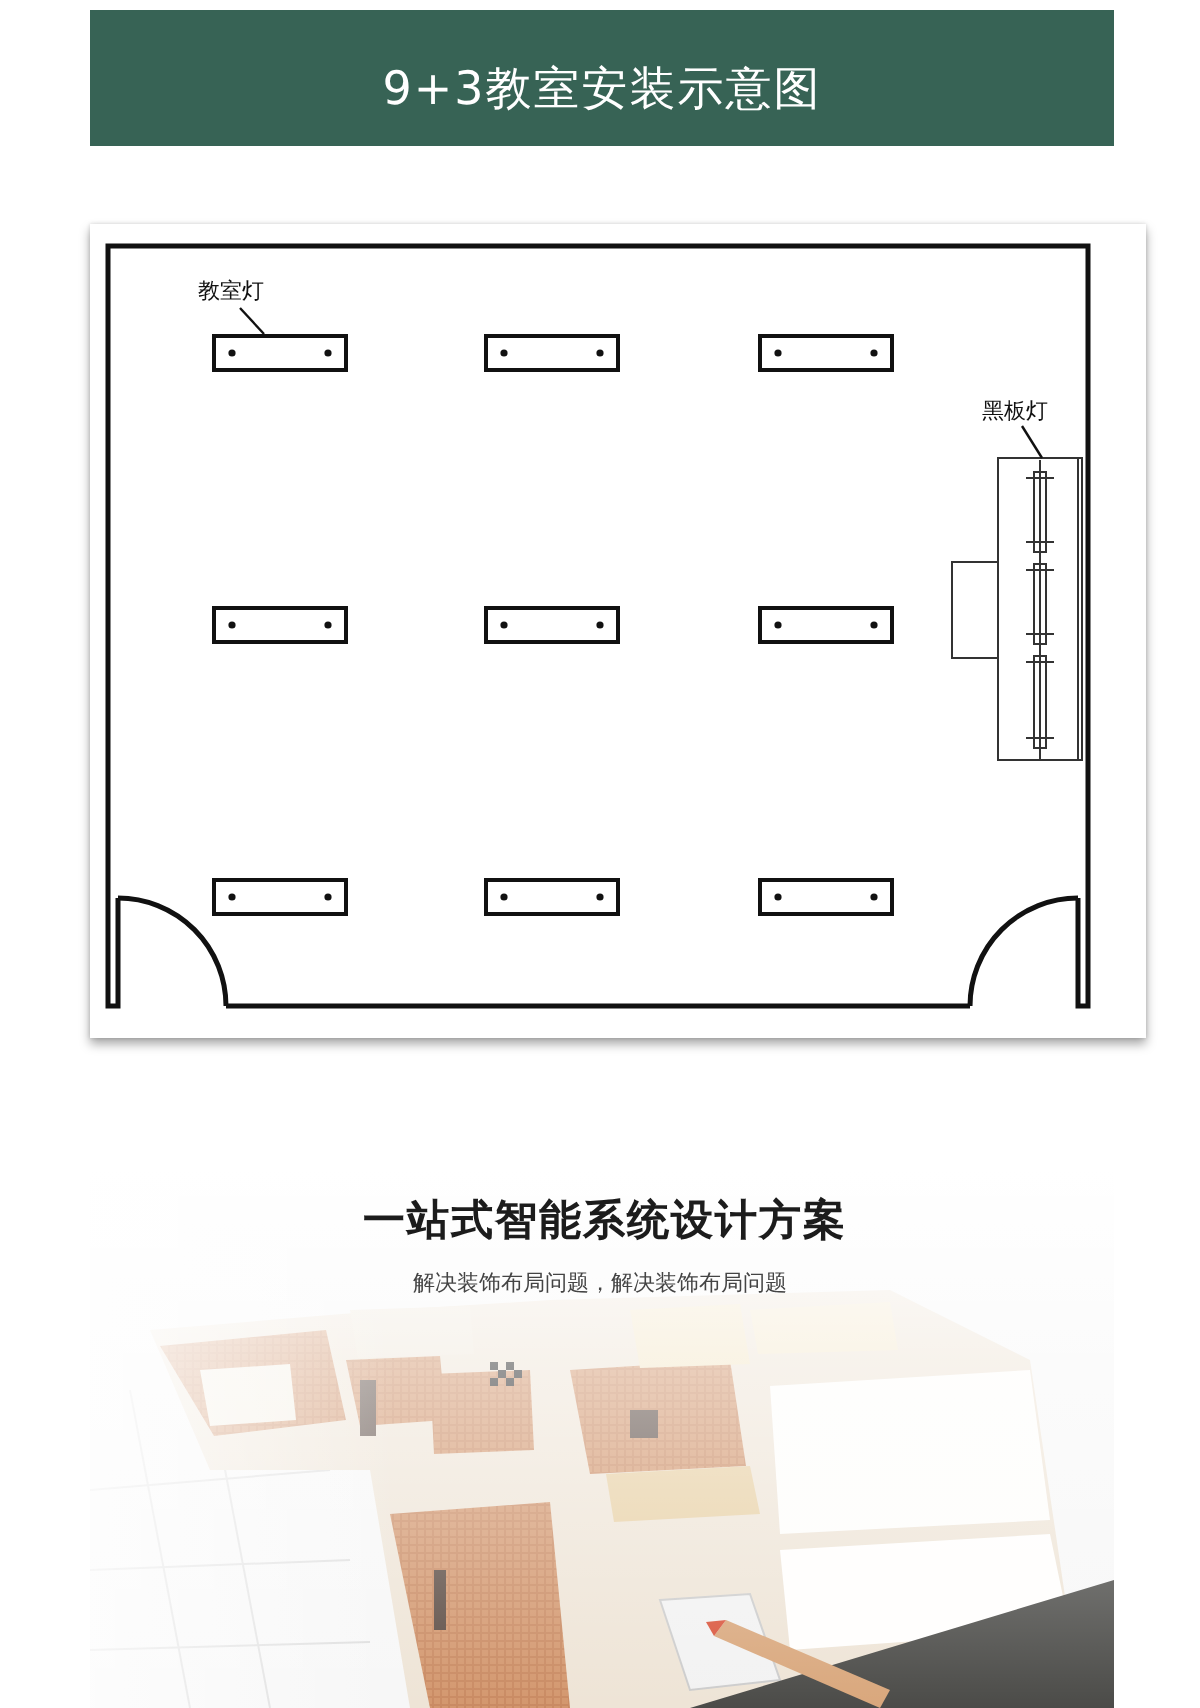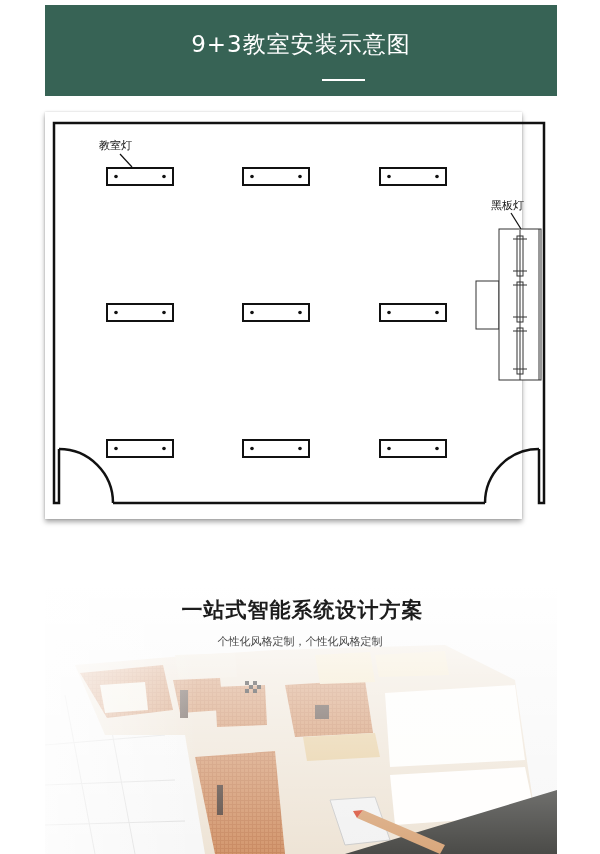--- a/index.html
+++ b/index.html
@@ -1,33 +1,33 @@
 <!DOCTYPE html>
 <html style="--brand: #376355;"><head>
 <meta charset="utf-8">
 <style>
   html, body { margin: 0; padding: 0; background: #ffffff; }
   body { width: 600px; height: 854px; position: relative; overflow: hidden; font-family: "DejaVu Sans", sans-serif; }
   .header {
-    position: absolute; left: 45px; top: 5px; width: 512px; height: 91px;
+    position: absolute; left: 45px; top: 5px; width: 512px; height: 68px;
     background: var(--brand, #376355);
   }
   .header-title {
     position: absolute; left: 0; right: 0; top: 24px; text-align: center;
     color: #ffffff; font-size: 23px; letter-spacing: 1px; font-family: "DejaVu Sans", sans-serif;
   }
   .header-sub {
     position: absolute; left: 0; right: 0; top: 55px; text-align: center;
     color: #e6efe9; font-size: 8px; letter-spacing: 0.4px; font-family: "DejaVu Sans", sans-serif;
   }
   .header-line {
     position: absolute; left: 277px; top: 74px; width: 43px; height: 2px; background: #ffffff;
   }
   .diagram-card {
-    position: absolute; left: 45px; top: 112px; width: 477px; height: 407px;
+    position: absolute; left: 45px; top: 112px; width: 528px; height: 407px;
     background: #ffffff;
     box-shadow: 0 3px 5px rgba(0,0,0,0.35), 0 0 2px rgba(0,0,0,0.15);
   }
   .diagram-card svg { position: absolute; left: 0; top: 0; }
   .diagram-label { font-family: "DejaVu Sans", sans-serif; font-size: 11px; fill: #111; }
   .section-title {
     position: absolute; left: 5px; right: 0; top: 596px; text-align: center;
     font-size: 21px; font-weight: bold; color: #1c1c1c; letter-spacing: 1px; z-index: 2;
     font-family: "DejaVu Sans", sans-serif;
   }
@@ -188,13 +188,13 @@
 
     <polygon points="318,225 400,260 395,269 312,233" fill="#d9a77c"></polygon>
     <polygon points="312,233 318,225 308,226" fill="#d9533a"></polygon>
 
     <rect width="512" height="269" fill="url(#fade)"></rect>
     <rect width="512" height="269" fill="url(#fadeL)"></rect>
   </svg>
 </div>
 
 <div class="section-title">一站式智能系统设计方案</div>
-<div class="section-sub">个性化风格定制，个性化风格定制</div>
+<div class="section-sub">解决装饰布局问题，解决装饰布局问题</div>
 
 </body></html>

